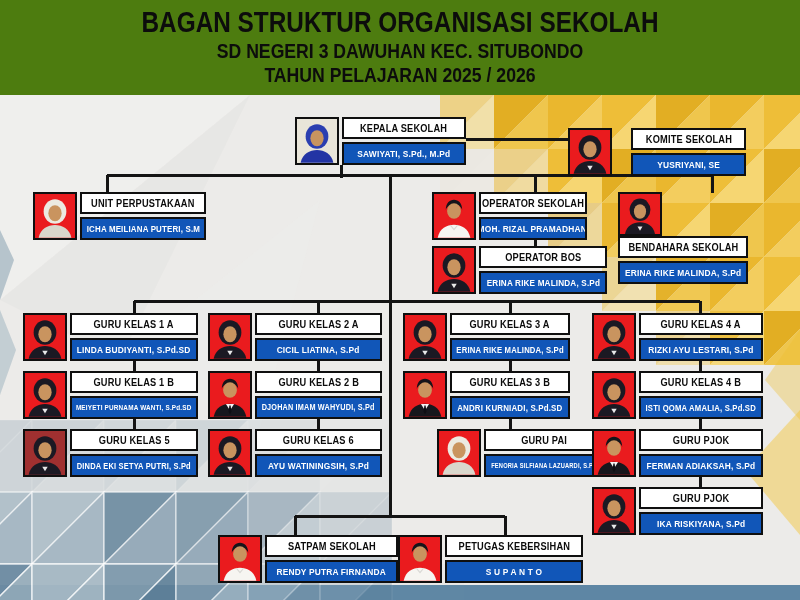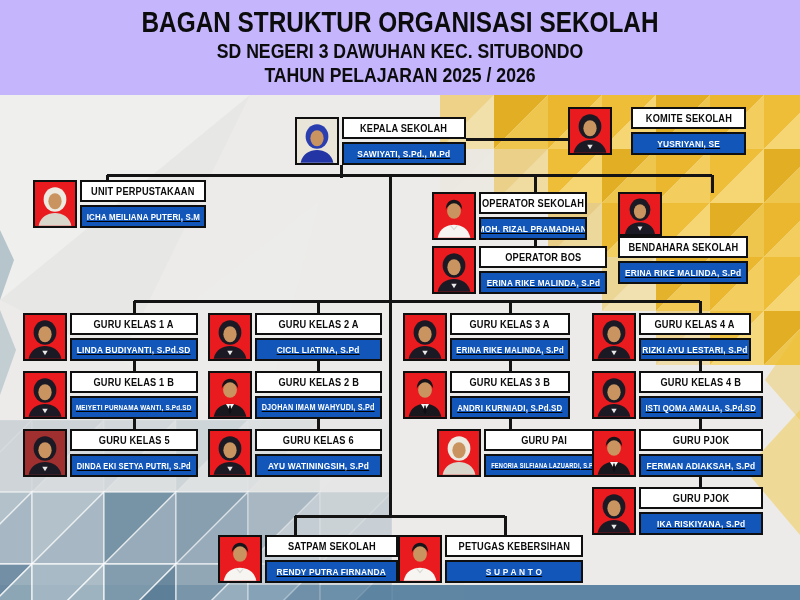--- a/index.html
+++ b/index.html
@@ -19,21 +19,21 @@
   .line{position:absolute;background:#141414;z-index:2;}
   
   .unit{position:absolute;display:flex;z-index:3;}
   .photo{width:44px;height:48px;border:2.5px solid #0f0f0f;box-sizing:border-box;
          flex:0 0 44px;margin-right:3px;overflow:hidden;}
   .photo svg{display:block;width:100%;height:100%;}
   .boxes{display:flex;flex-direction:column;justify-content:space-between;height:48px;}
   .tbox,.nbox{box-sizing:border-box;border:2.5px solid #0f0f0f;display:flex;
               align-items:center;justify-content:center;overflow:hidden;}
   .tbox{height:22px;background:#ffffff;margin-bottom:3px;}
-  .nbox{height:23px;text-decoration:underline;}
+  .nbox{height:23px;}
   .tbox .fit{color:#0b0b0b;font-weight:bold;font-size:10.5px;}
   .nbox .fit{color:#ffffff;font-weight:bold;font-size:9.5px;}
   .fit{display:inline-block;white-space:nowrap;transform:scaleX(0.88);transform-origin:center;
        letter-spacing:0.2px;}
 </style>
 </head>
 <body>
 
 <div class="stage" style="background: rgb(236, 235, 233);">
   <div class="footer" id="footer" style="background: rgb(94, 134, 164);"></div>
@@ -129,21 +129,21 @@
       <polygon points="248,564 248,636 176,636" fill="#a5b8c4" opacity="0.78" stroke="#ffffff" stroke-width="1.4" stroke-opacity="0.69"></polygon>
       <polygon points="248,564 320,564 248,636" fill="#a5b8c4" opacity="0.56" stroke="#ffffff" stroke-width="1.4" stroke-opacity="0.47"></polygon>
       <polygon points="320,564 320,636 248,636" fill="#7e99ac" opacity="0.53" stroke="#ffffff" stroke-width="1.4" stroke-opacity="0.47"></polygon>
       <polygon points="320,564 392,564 320,636" fill="#93aab9" opacity="0.29" stroke="#ffffff" stroke-width="1.4" stroke-opacity="0.25"></polygon>
       <polygon points="392,564 392,636 320,636" fill="#5d7f97" opacity="0.28" stroke="#ffffff" stroke-width="1.4" stroke-opacity="0.25"></polygon>
       <polygon points="392,564 464,564 392,636" fill="#93aab9" opacity="0.03" stroke="#ffffff" stroke-width="1.4" stroke-opacity="0.02"></polygon>
       <polygon points="464,564 464,636 392,636" fill="#93aab9" opacity="0.03" stroke="#ffffff" stroke-width="1.4" stroke-opacity="0.02"></polygon>
       <polygon points="0,230 14,260 0,300" fill="#7e99ac" opacity="0.5"></polygon>
       <polygon points="0,310 16,350 0,395" fill="#93aab9" opacity="0.45"></polygon>
     </svg>
-  <div class="hdr" id="hdr" style="background: #c4b5fd;">
+  <div class="hdr" id="hdr" style="background: #4d7c0f;">
     <span class="hline h1">BAGAN STRUKTUR ORGANISASI SEKOLAH</span>
     <span class="hline h2">SD NEGERI 3 DAWUHAN KEC. SITUBONDO</span>
     <span class="hline h3">TAHUN PELAJARAN 2025 / 2026</span>
   </div>
   <div id="chart">
       <div class="unit" style="left: 295px; top: 117px; width: 171px;">
         <div class="photo" style="background:#e9e5d9">
           <svg viewBox="0 0 44 48" xmlns="http://www.w3.org/2000/svg">
             <rect width="44" height="48" fill="#e9e5d9"></rect>
             <ellipse cx="22" cy="19" rx="12.5" ry="13.5" fill="#2b3eb0"></ellipse>
@@ -153,40 +153,40 @@
         </div>
         <div class="boxes" style="width:124px">
           <div class="tbox">
             <span class="fit">KEPALA SEKOLAH</span>
           </div>
           <div class="nbox" style="background:#1156b8">
             <span class="fit">SAWIYATI, S.Pd., M.Pd</span>
           </div>
         </div>
       </div>
-      <div class="unit" style="left: 568px; top: 107px; width: 178px; gap: 16px;">
+      <div class="unit" style="left: 568px; top: 128px; width: 178px; gap: 16px;">
         <div class="photo" style="background:#ea1b1e">
           <svg viewBox="0 0 44 48" xmlns="http://www.w3.org/2000/svg">
             <rect width="44" height="48" fill="#ea1b1e"></rect>
             <ellipse cx="22" cy="19" rx="12.5" ry="13.5" fill="#1b1923"></ellipse>
             <ellipse cx="22" cy="21" rx="7.3" ry="8.8" fill="#c9945f"></ellipse>
             <path d="M4 48 C6 38 14 34 22 34 C30 34 38 38 40 48 Z" fill="#1b1923"></path>
             <path d="M19 39 L22 44 L25 39 Z" fill="#ffffff" opacity="0.9"></path>
           </svg>
         </div>
         <div class="boxes" style="width:120px">
           <div class="tbox">
             <span class="fit">KOMITE SEKOLAH</span>
           </div>
           <div class="nbox" style="background:#1156b8">
             <span class="fit">YUSRIYANI, SE</span>
           </div>
         </div>
       </div>
-      <div class="unit" style="left: 25px; top: 180px; width: 171px; padding-left: 8px;">
+      <div class="unit" style="left: 25px; top: 192px; width: 171px; padding-left: 8px;">
         <div class="photo" style="background:#ea1b1e">
           <svg viewBox="0 0 44 48" xmlns="http://www.w3.org/2000/svg">
             <rect width="44" height="48" fill="#ea1b1e"></rect>
             <ellipse cx="22" cy="19" rx="12.5" ry="13.5" fill="#eceae1"></ellipse>
             <ellipse cx="22" cy="21" rx="7.3" ry="8.8" fill="#c9945f"></ellipse>
             <path d="M4 48 C6 38 14 34 22 34 C30 34 38 38 40 48 Z" fill="#d9d7cc"></path>
           </svg>
         </div>
         <div class="boxes" style="width:126px">
           <div class="tbox">
@@ -314,21 +314,21 @@
       <div class="unit" style="left: 592px; top: 313px; width: 171px;">
         <div class="photo" style="background:#ea1b1e">
           <svg viewBox="0 0 44 48" xmlns="http://www.w3.org/2000/svg">
             <rect width="44" height="48" fill="#ea1b1e"></rect>
             <ellipse cx="22" cy="19" rx="12.5" ry="13.5" fill="#1b1923"></ellipse>
             <ellipse cx="22" cy="21" rx="7.3" ry="8.8" fill="#c9945f"></ellipse>
             <path d="M4 48 C6 38 14 34 22 34 C30 34 38 38 40 48 Z" fill="#1b1923"></path>
             <path d="M19 39 L22 44 L25 39 Z" fill="#ffffff" opacity="0.9"></path>
           </svg>
         </div>
-        <div class="boxes" style="width:112px">
+        <div class="boxes" style="width:124px">
           <div class="tbox">
             <span class="fit">GURU KELAS 4 A</span>
           </div>
           <div class="nbox" style="background:#1156b8">
             <span class="fit">RIZKI AYU LESTARI, S.Pd</span>
           </div>
         </div>
       </div>
       <div class="unit" style="left: 23px; top: 371px; width: 175px;">
         <div class="photo" style="background:#ea1b1e">

